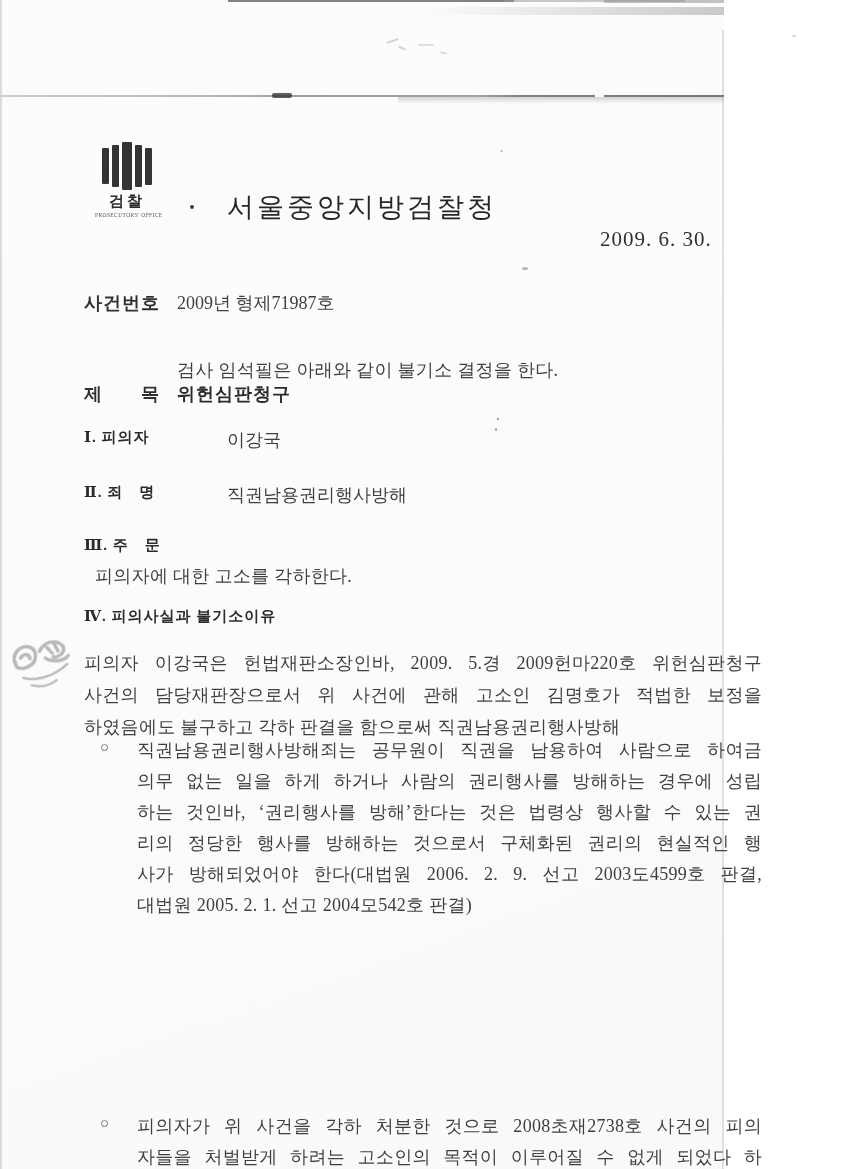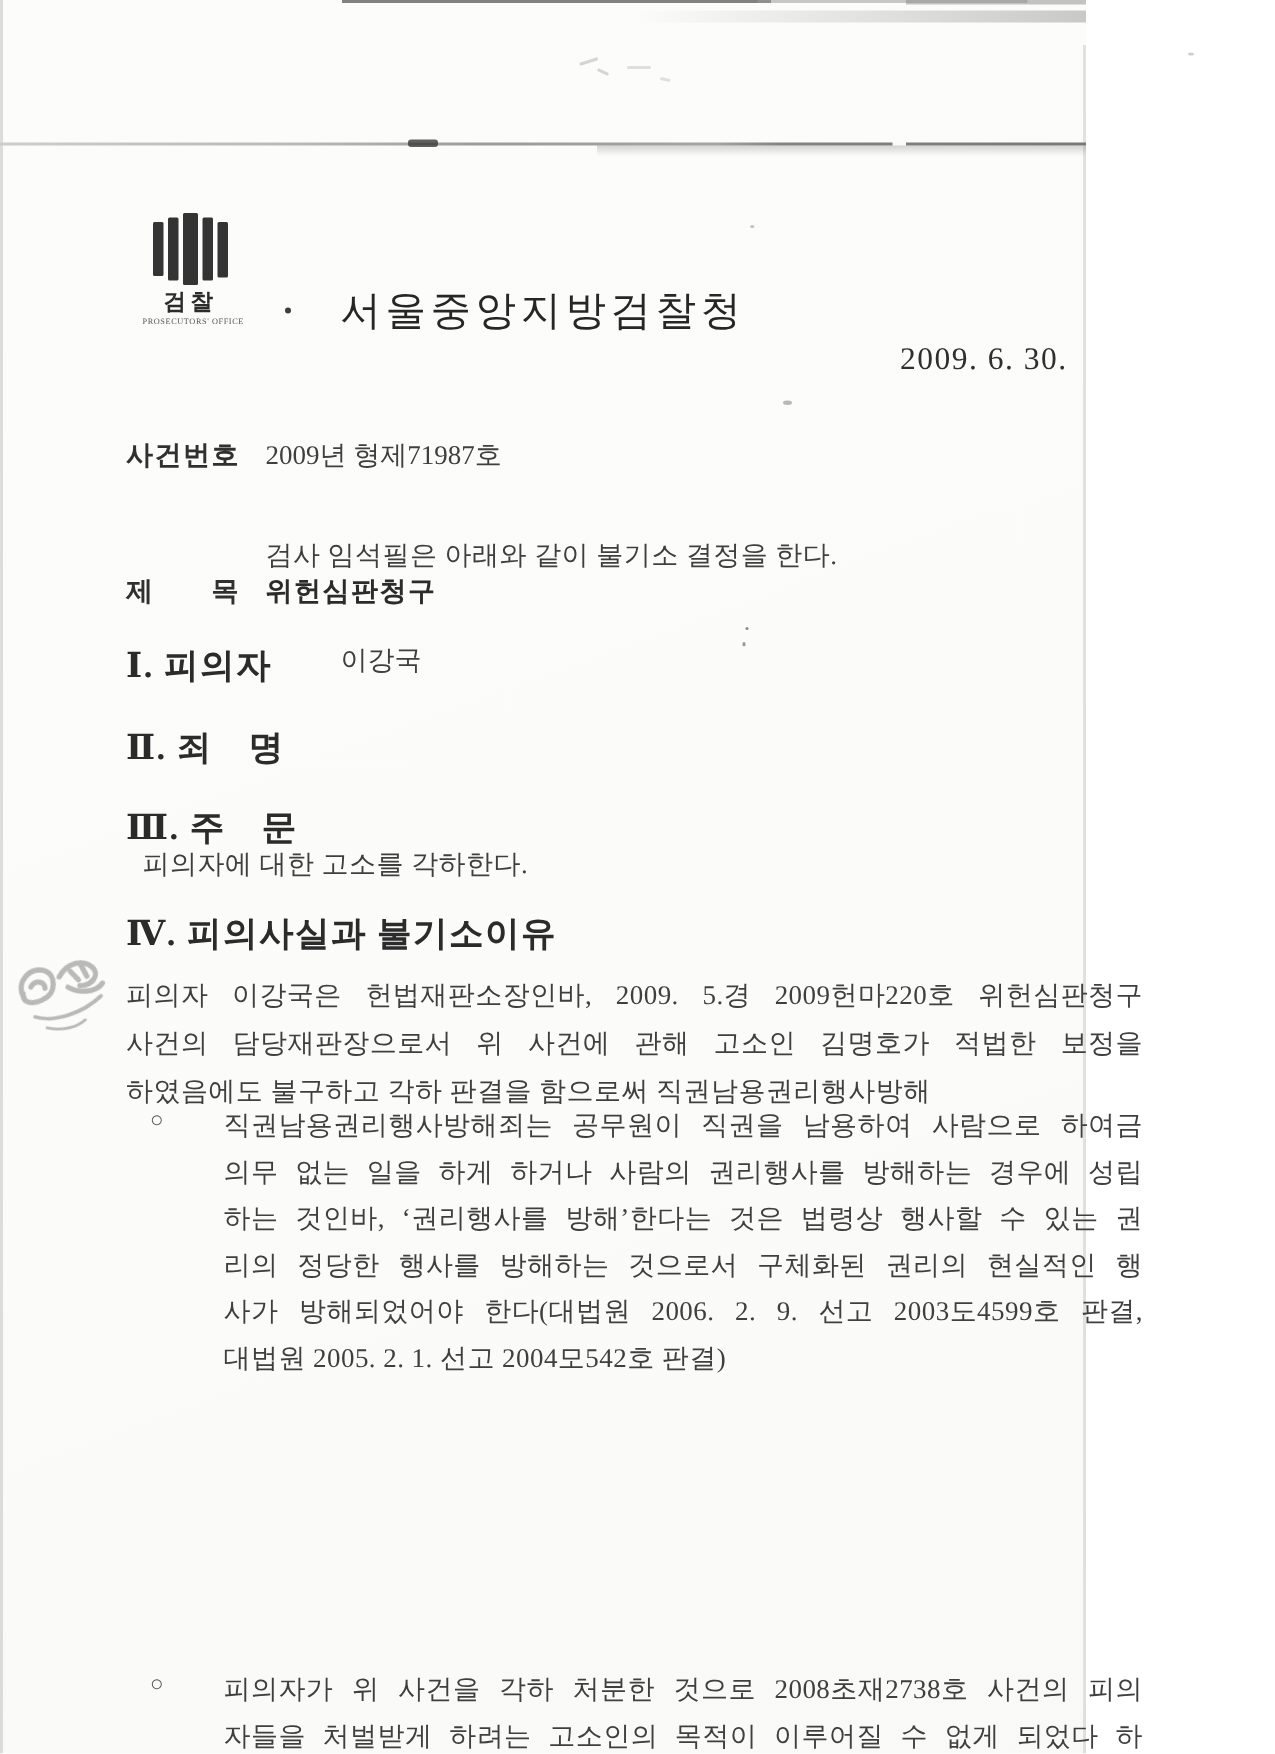--- a/index.html
+++ b/index.html
@@ -58,34 +58,34 @@
   
   .bodywrap{position:absolute;left:84px;top:0;width:678px;font-size:18px;color:#3f3f3f;}
   .abs{position:absolute;}
   .lbl{font-weight:700;color:#303030;white-space:pre;letter-spacing:1px;}
   .row-case{top:291px;display:flex;}
   .row-case .lbl{width:93px;}
   .row-subject{top:340px;display:flex;margin-top:42px;}
   .row-subject .lbl{width:93px;}
   .subject-val{font-weight:700;color:#2b2b2b;letter-spacing:1px;}
   .row-decision{top:358px;padding-left:93px;white-space:nowrap;letter-spacing:.3px;}
-  .sech{font-weight:700;color:#2b2b2b;white-space:pre;letter-spacing:1px;font-size:23px;}
+  .sech{font-weight:700;color:#2b2b2b;white-space:pre;letter-spacing:1px;font-size:15px;}
   .sec1{top:428px;display:flex;}
   .sec1 .sech{width:143px;}
   .sec2{top:483px;display:flex;}
   .sec2 .sech{width:143px;}
   .sec3h{top:536px;}
   .sec3b{top:564px;padding-left:11px;white-space:nowrap;letter-spacing:.3px;}
   .sec4h{top:607px;}
   .intro{top:647px;width:678px;}
   .intro .jline{line-height:32px;}
   .bullet{width:678px;position:relative;padding-left:53px;box-sizing:border-box;}
   .bullet1{top:735px;}
   .bullet2{top:925px;}
-  .bullet .jline{line-height:31px;margin-left:12px;}
+  .bullet .jline{line-height:31px;}
   .bullet-mark{position:absolute;left:16px;top:4px;font-size:15px;color:#555;}
   .jline{
     text-align:justify;text-align-last:justify;
     white-space:nowrap;overflow:hidden;letter-spacing:.3px;
   }
   .jlast{text-align-last:left;}
 </style>
 </head>
 <body>
 
@@ -153,20 +153,21 @@
 
     <div class="abs row-decision">검사 임석필은 아래와 같이 불기소 결정을 한다.</div>
 
     <div class="abs sec1">
       <span class="sech">Ⅰ. 피의자</span>
       <span>이강국</span>
     </div>
 
     <div class="abs sec2">
       <span class="sech">Ⅱ. 죄　명</span>
+      <span>직권남용권리행사방해</span>
     </div>
 
     <div class="abs sec3h sech">Ⅲ. 주　문</div>
     <div class="abs sec3b">피의자에 대한 고소를 각하한다.</div>
 
     <div class="abs sec4h sech">Ⅳ. 피의사실과 불기소이유</div>
 
     <div class="abs intro">
       <div class="jline">피의자 이강국은 헌법재판소장인바, 2009. 5.경 2009헌마220호 위헌심판청구</div>
       <div class="jline">사건의 담당재판장으로서 위 사건에 관해 고소인 김명호가 적법한 보정을</div>

